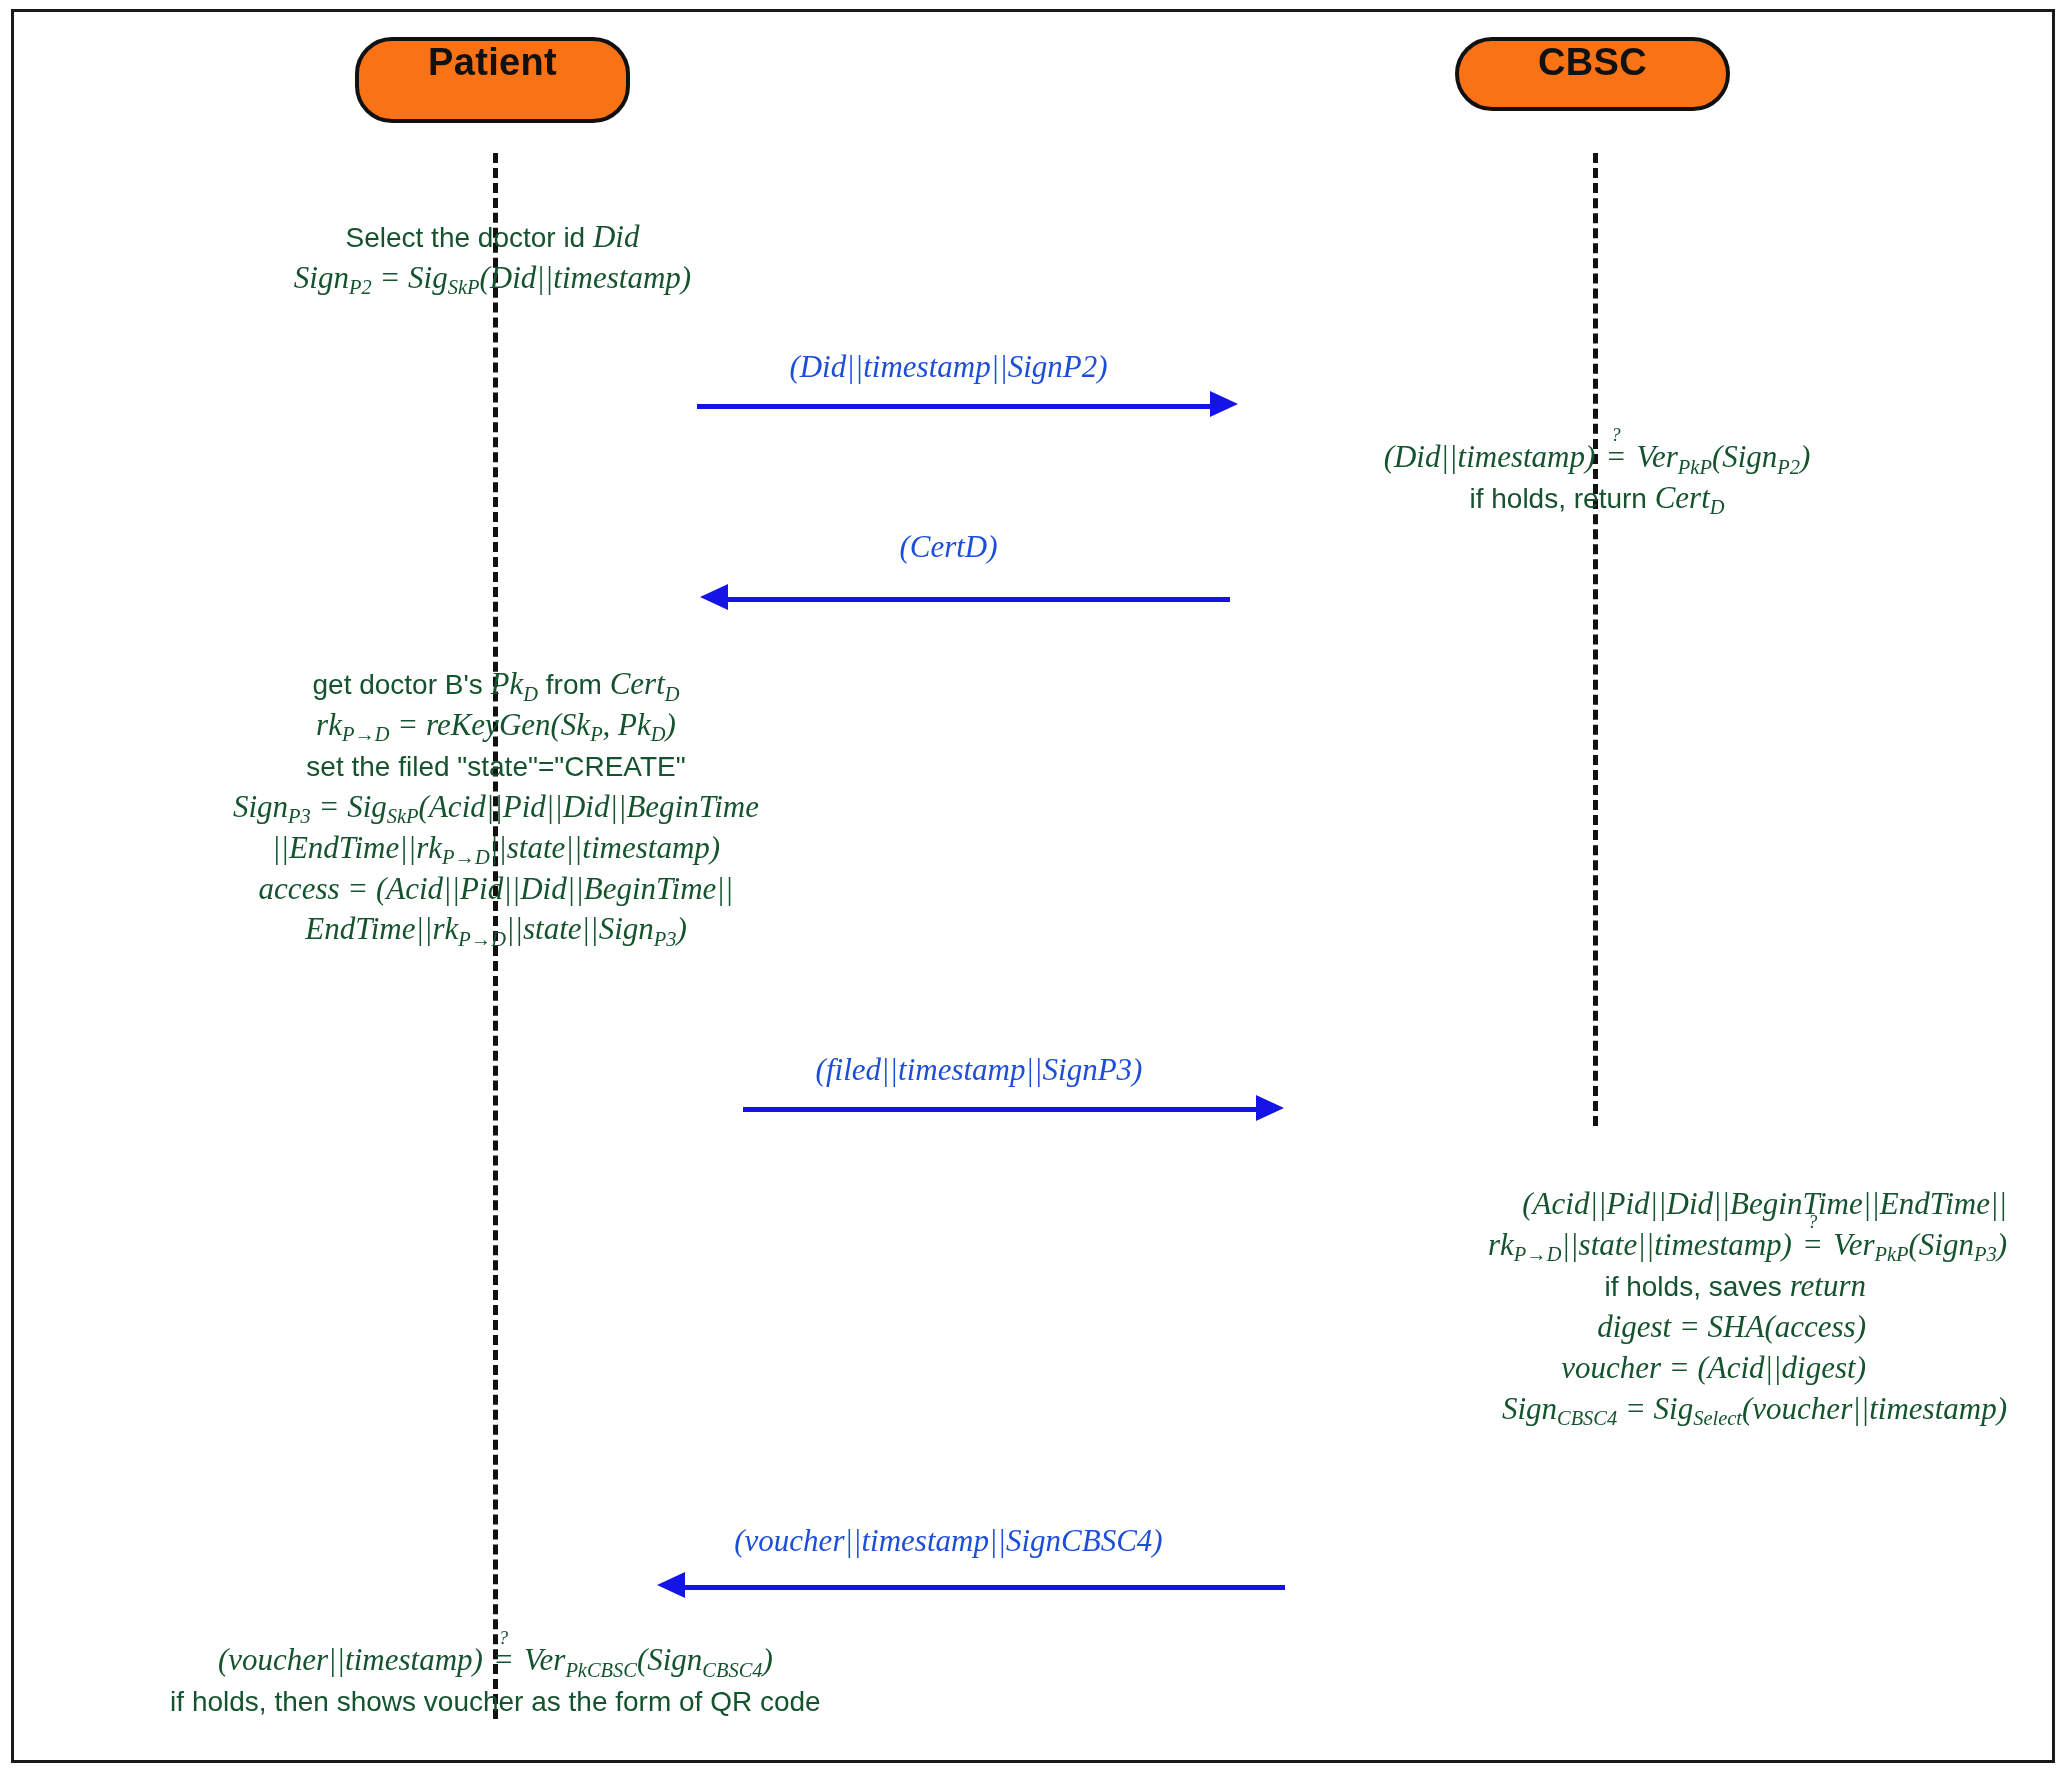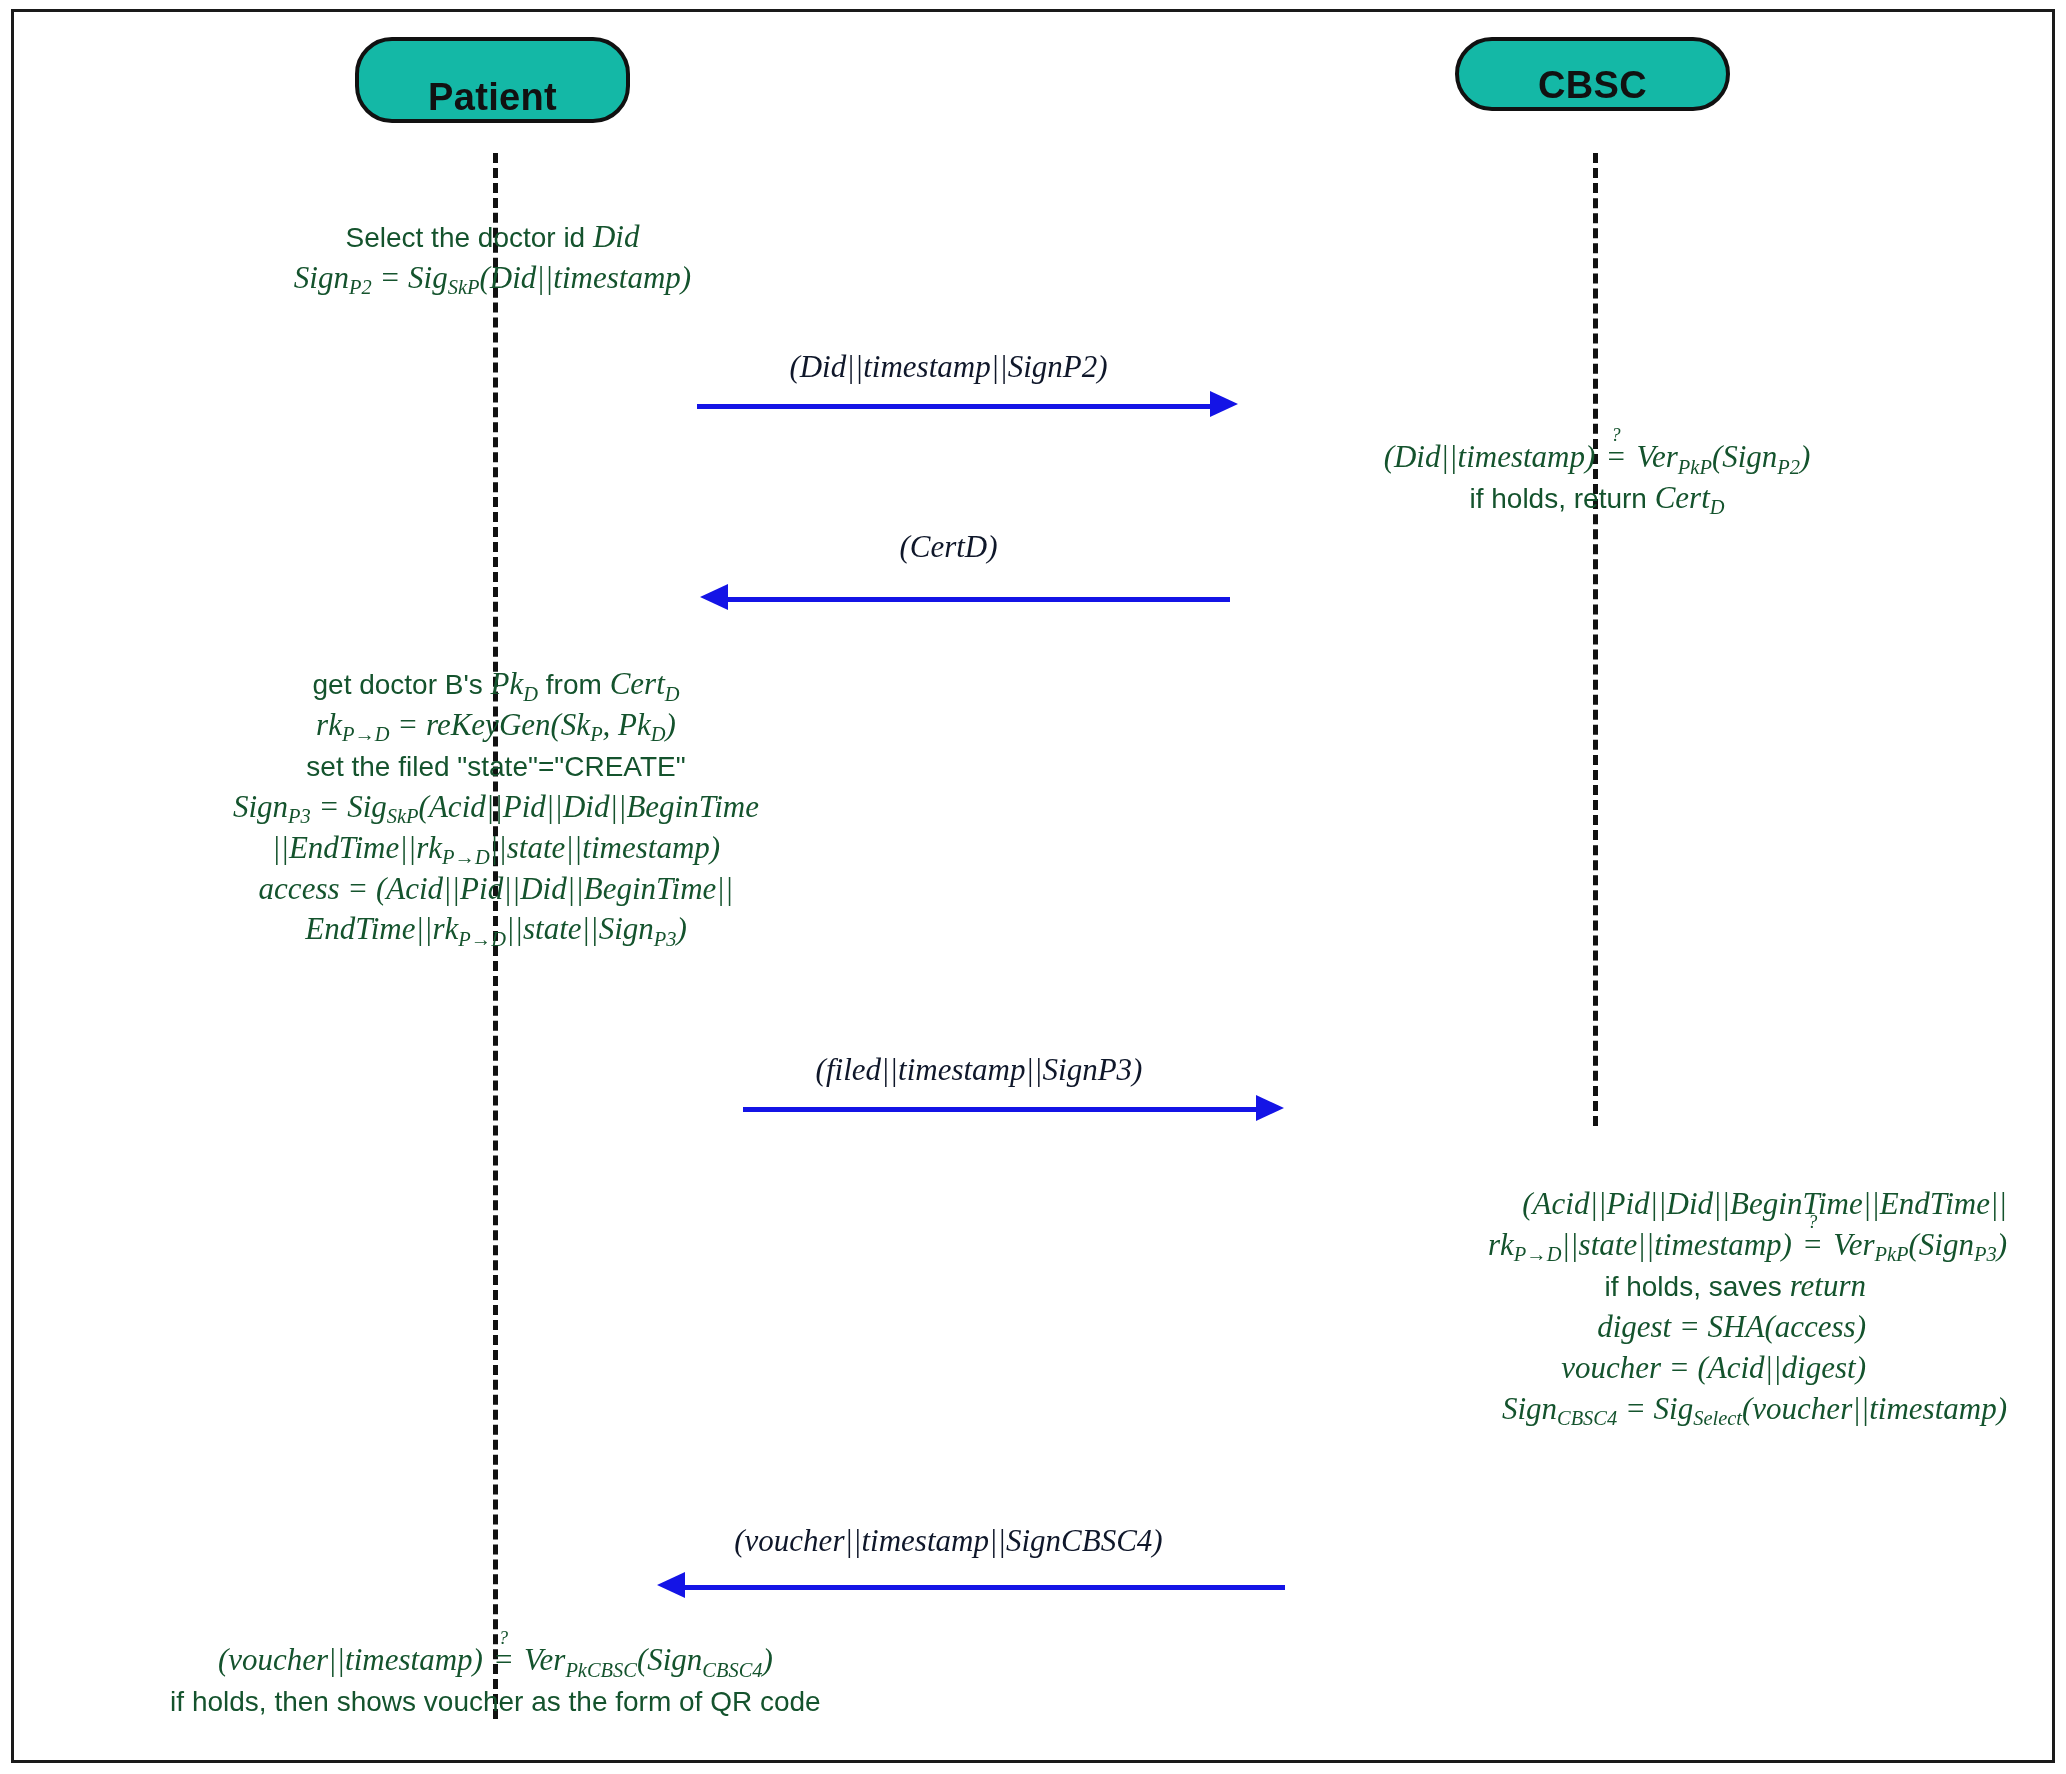--- a/index.html
+++ b/index.html
@@ -24,23 +24,23 @@
     width: 2044px;
     height: 1754px;
     border: 3.1px solid #1a1a1a;
     box-sizing: border-box;
   }
   
   .actor-box {
     position: absolute;
     border: 4.3px solid #111111;
     border-radius: 37px;
-    background: #14b8a6;
+    background: #f97316;
     display: flex;
-    align-items: flex-end;
+    align-items: flex-start;
     justify-content: center;
     box-sizing: border-box;
   }
   .actor-label {
     font-family: "Liberation Sans", sans-serif;
     font-weight: bold;
     font-size: 38px;
     color: #111111;
     letter-spacing: 0.3px;
   }
@@ -70,21 +70,21 @@
     border-top: 13.5px solid transparent;
     border-bottom: 13.5px solid transparent;
     border-right: 28px solid #1414e6;
   }
   
   .msg-label {
     position: absolute;
     font-family: "Liberation Serif", serif;
     font-style: italic;
     font-size: 31px;
-    color: #0f172a;
+    color: #1d4ed8;
     white-space: nowrap;
     text-align: center;
   }
   
   .note {
     position: absolute;
     font-family: "Liberation Serif", serif;
     font-size: 31px;
     color: #14532d;
     line-height: 1.32;

